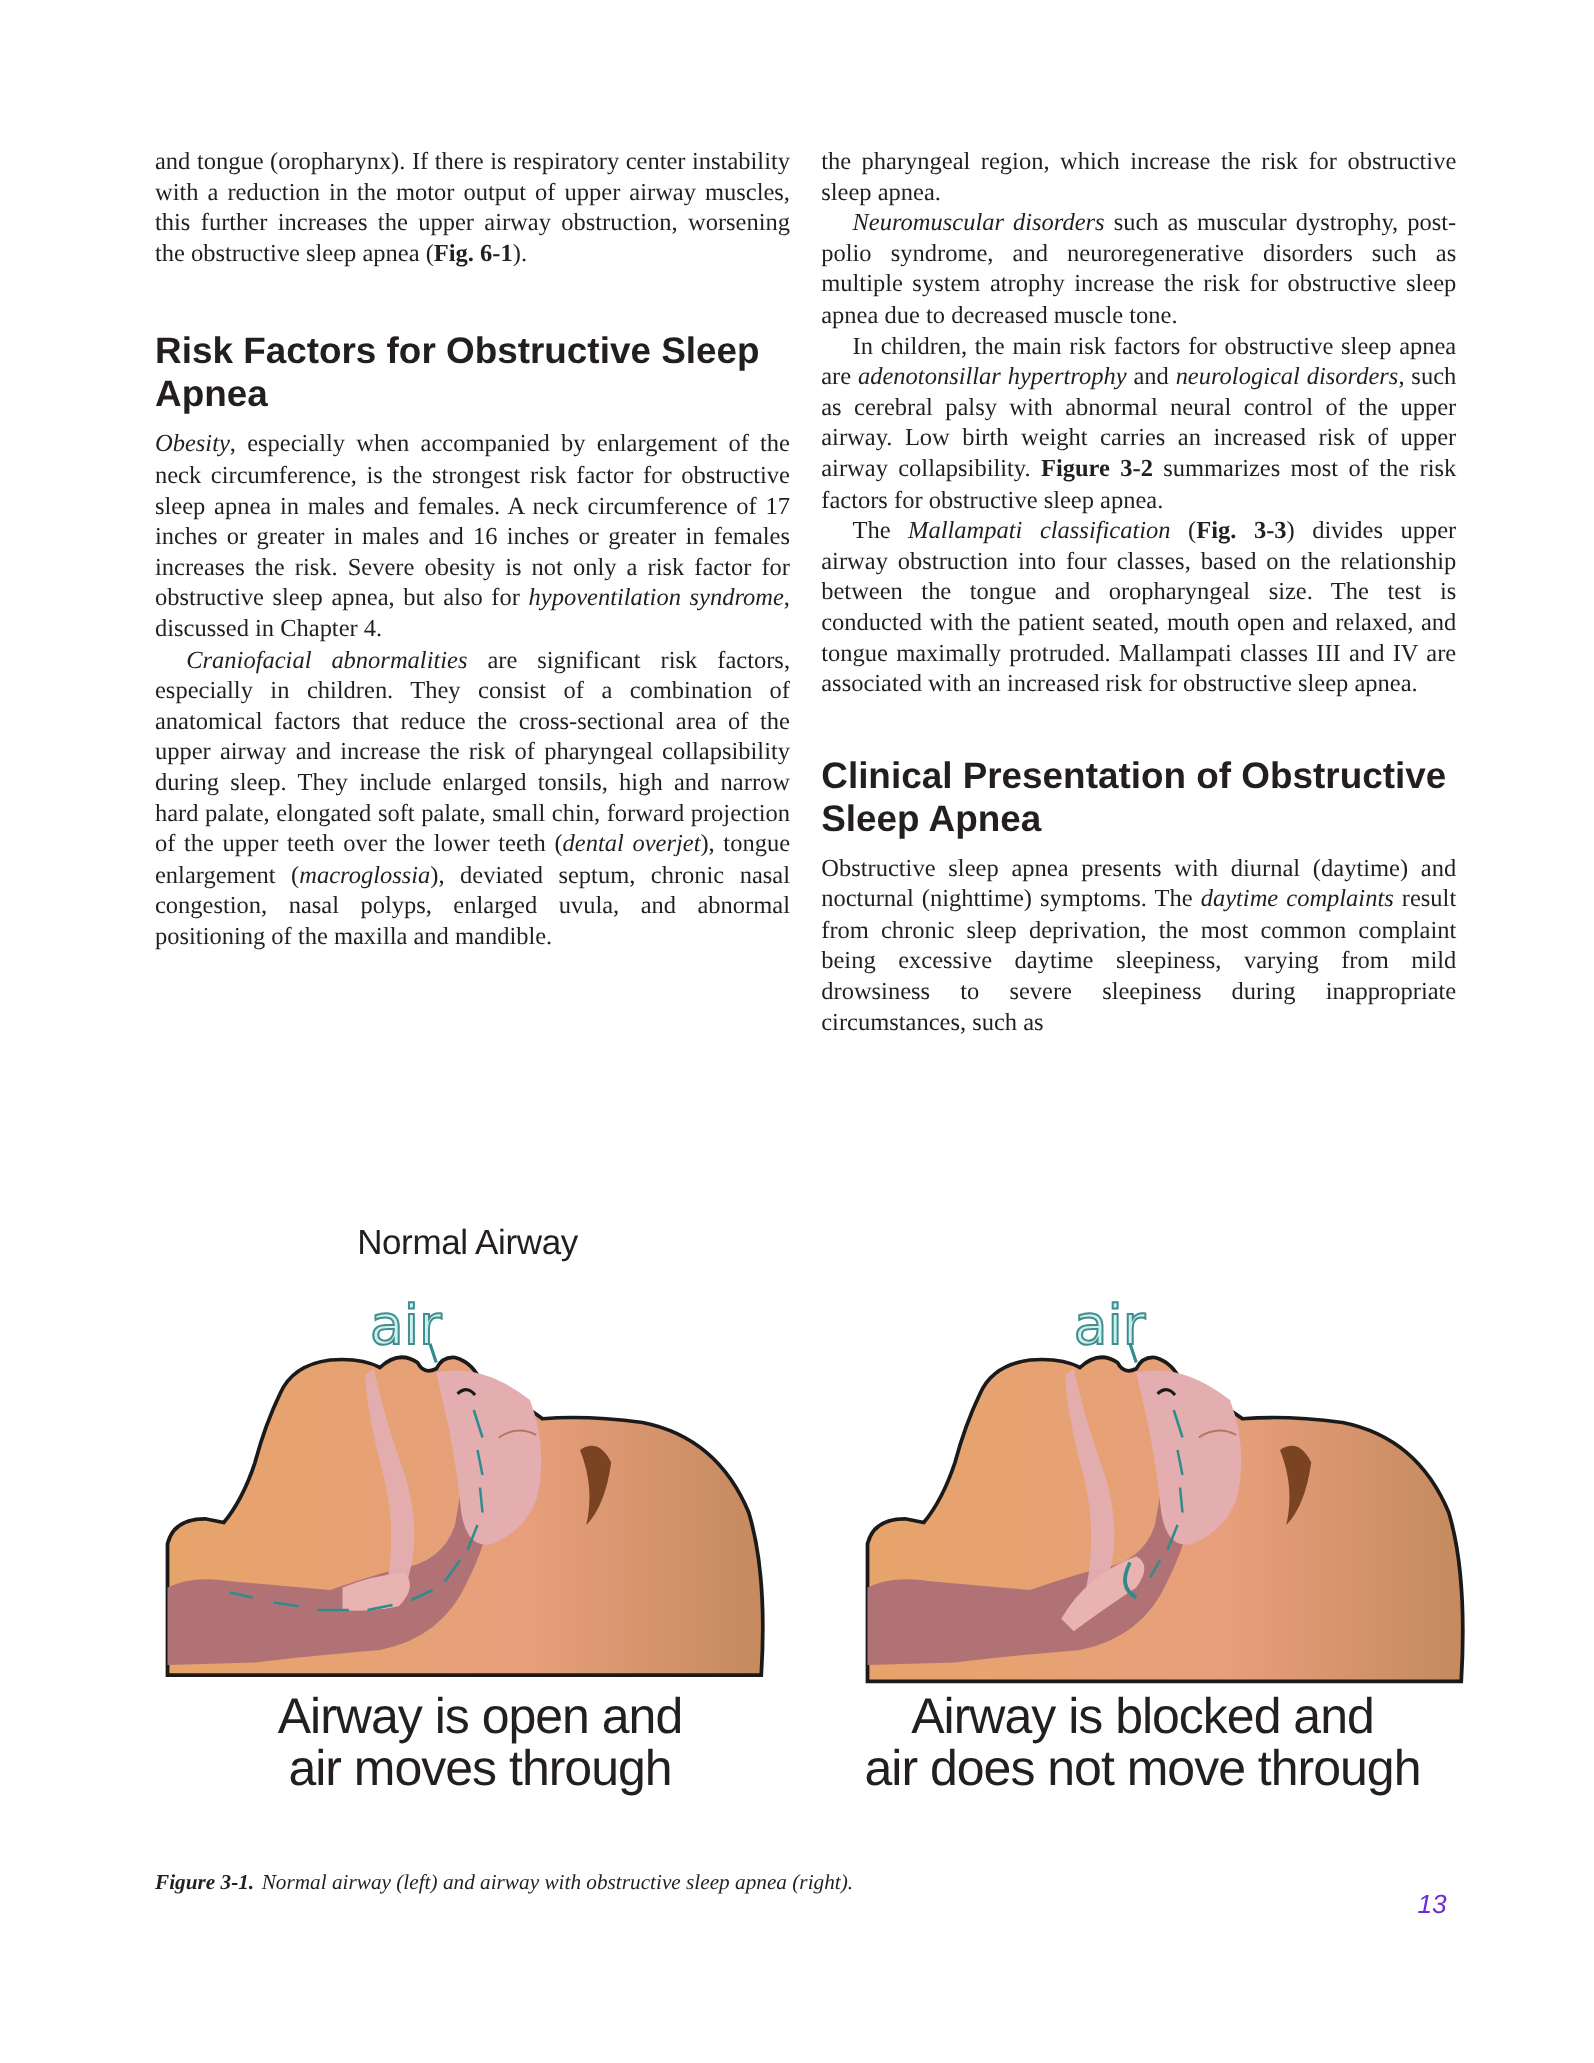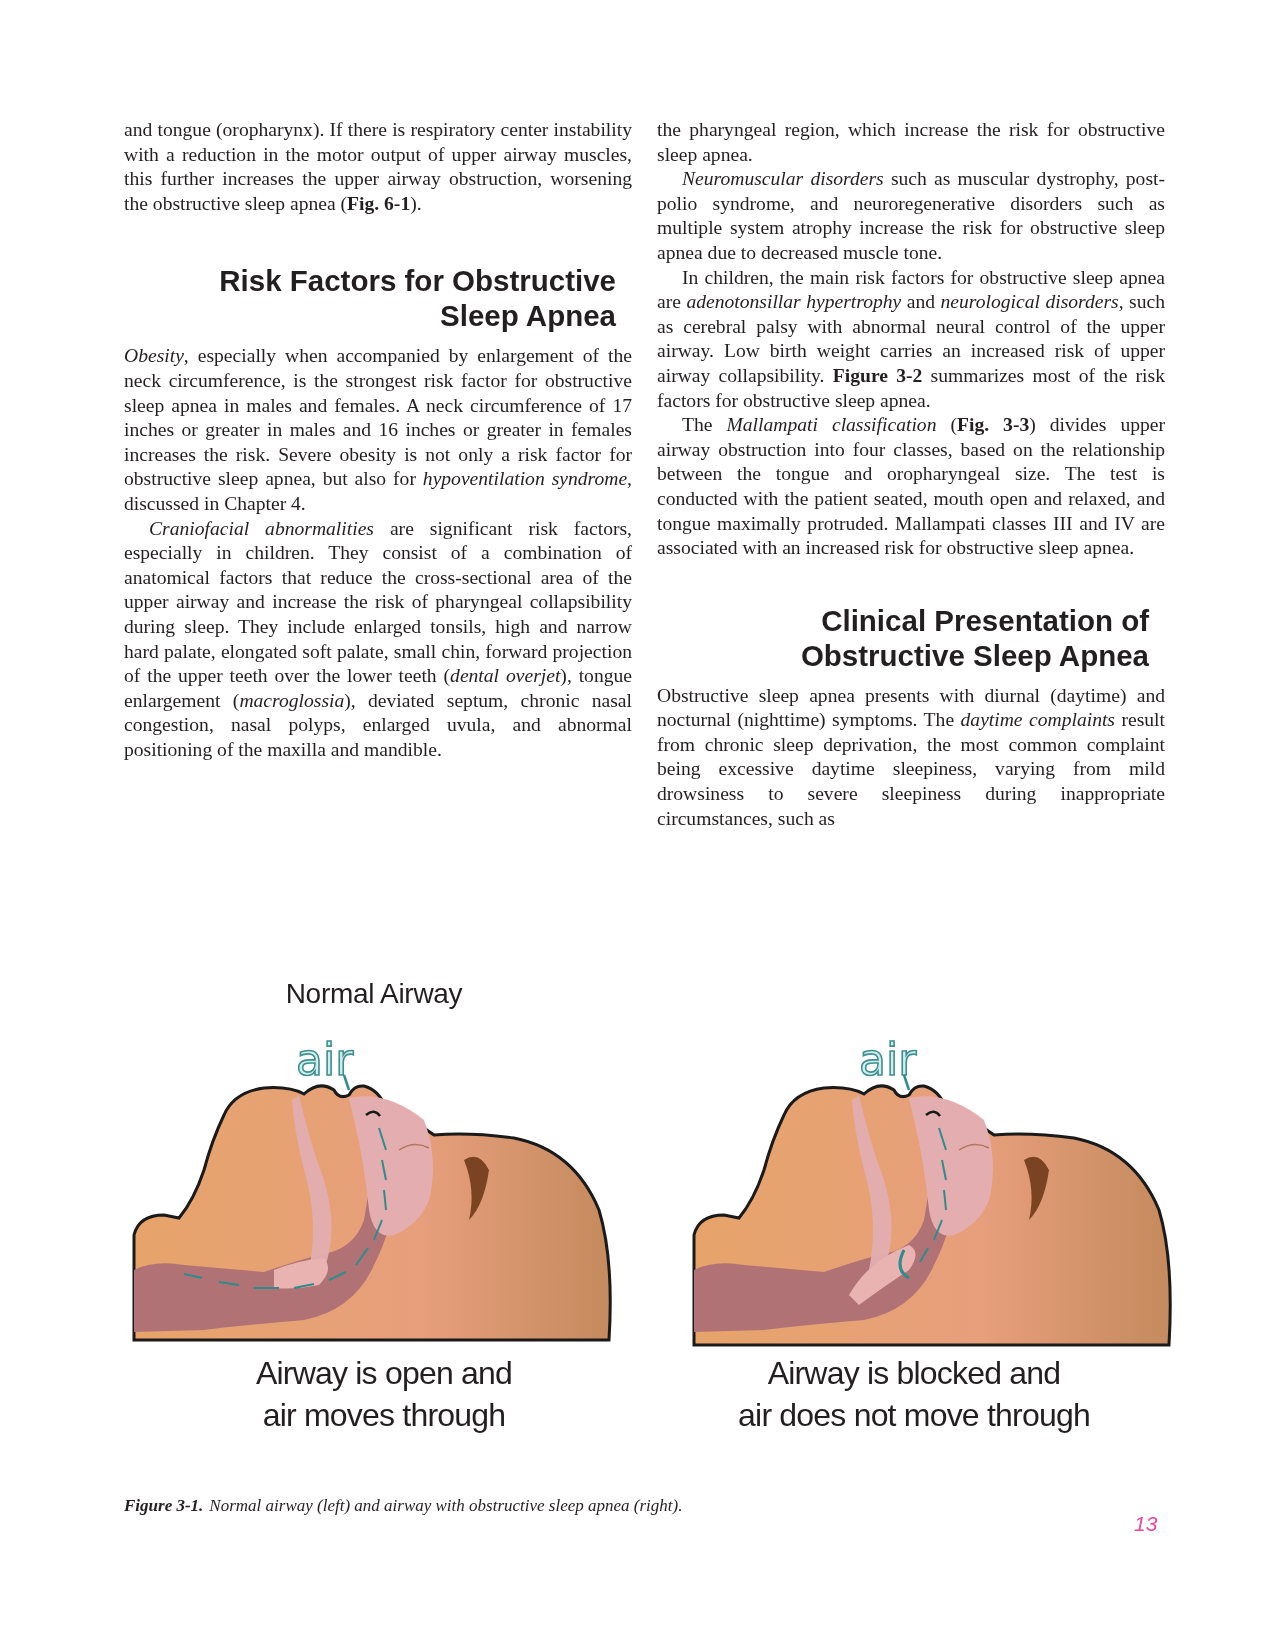--- a/index.html
+++ b/index.html
@@ -4,37 +4,37 @@
 <style>
   html, body { margin: 0; padding: 0; background: #ffffff; }
   body { width: 1275px; height: 1650px; position: relative; overflow: hidden; color: #231f20; }
   .col { position: absolute; top: 118px; width: 508px; font-family: "Liberation Serif", "DejaVu Serif", serif; font-size: 19.6px; line-height: 24.6px; text-align: justify; }
   .col-left { left: 124px; }
   .col-right { left: 657px; }
   .col p { margin: 0; }
   .col p.indent { text-indent: 25px; }
   .col i, .col em { font-style: italic; }
   .col b { font-weight: bold; }
-  h2 { font-family: "Liberation Sans", "DejaVu Sans", sans-serif; font-weight: bold; font-size: 29.5px; line-height: 35px; margin: 16px; color: #231f20; text-align: right; }
+  h2 { font-family: "Liberation Sans", "DejaVu Sans", sans-serif; font-weight: bold; font-size: 29.5px; line-height: 35px; margin: 0; color: #231f20; text-align: left; }
   .h-left { margin-top: 47px; margin-bottom: 11px; }
   .h-right { margin-top: 42px; margin-bottom: 11px; }
 
   .figure { position: absolute; left: 124px; top: 970px; width: 1040px; height: 510px; }
   .panel { position: absolute; top: 0; width: 520px; height: 480px; }
   .panel-left { left: 0; }
   .panel-right { left: 530px; }
   .panel-title { position: absolute; top: 8px; left: 0; width: 100%; text-align: center; font-family: "Liberation Sans", "DejaVu Sans", sans-serif; font-size: 28px; color: #231f20; letter-spacing: -0.3px; }
   .panel-left .panel-title { left: -10px; }
-  .panel-sub { position: absolute; top: 382px; left: 0; width: 100%; text-align: center; font-family: "Liberation Sans", "DejaVu Sans", sans-serif; font-size: 32px; line-height: 42px; color: #231f20; letter-spacing: -0.8px; }
+  .panel-sub { position: absolute; top: 382px; left: 0; width: 100%; text-align: center; font-family: "Liberation Sans", "DejaVu Sans", sans-serif; font-size: 40px; line-height: 42px; color: #231f20; letter-spacing: -0.8px; }
   .panel-sub span { display: block; }
   .panel svg { position: absolute; left: 0; top: 50px; }
 
   .caption { position: absolute; left: 124px; top: 1454px; font-family: "Liberation Serif", "DejaVu Serif", serif; font-style: italic; font-size: 17px; color: #231f20; margin-top: 42px; }
   .caption b { font-weight: bold; margin-right: 6px; }
-  .page-no { position: absolute; left: 1134px; top: 1512px; font-family: "Liberation Sans", "DejaVu Sans", sans-serif; font-style: italic; font-size: 21px; color: #ec4899; }
+  .page-no { position: absolute; left: 1134px; top: 1512px; font-family: "Liberation Sans", "DejaVu Sans", sans-serif; font-style: italic; font-size: 21px; color: #6d28d9; }
 </style>
 </head>
 <body>
 
 <div class="col col-left">
   <p><span>and tongue (oropharynx). If there is respiratory center instability with a reduction in the motor output of upper airway muscles, this further increases the upper airway obstruction, worsening the obstructive sleep apnea (</span><b>Fig. 6-1</b><span>).</span></p>
 
   <h2 class="h-left">Risk Factors for Obstructive Sleep Apnea</h2>
 
   <p><i>Obesity</i><span>, especially when accompanied by enlargement of the neck circumference, is the strongest risk factor for obstructive sleep apnea in males and females. A neck circumference of 17 inches or greater in males and 16 inches or greater in females increases the risk. Severe obesity is not only a risk factor for obstructive sleep apnea, but also for </span><i>hypoventilation syndrome</i><span>, discussed in Chapter 4.</span></p>

